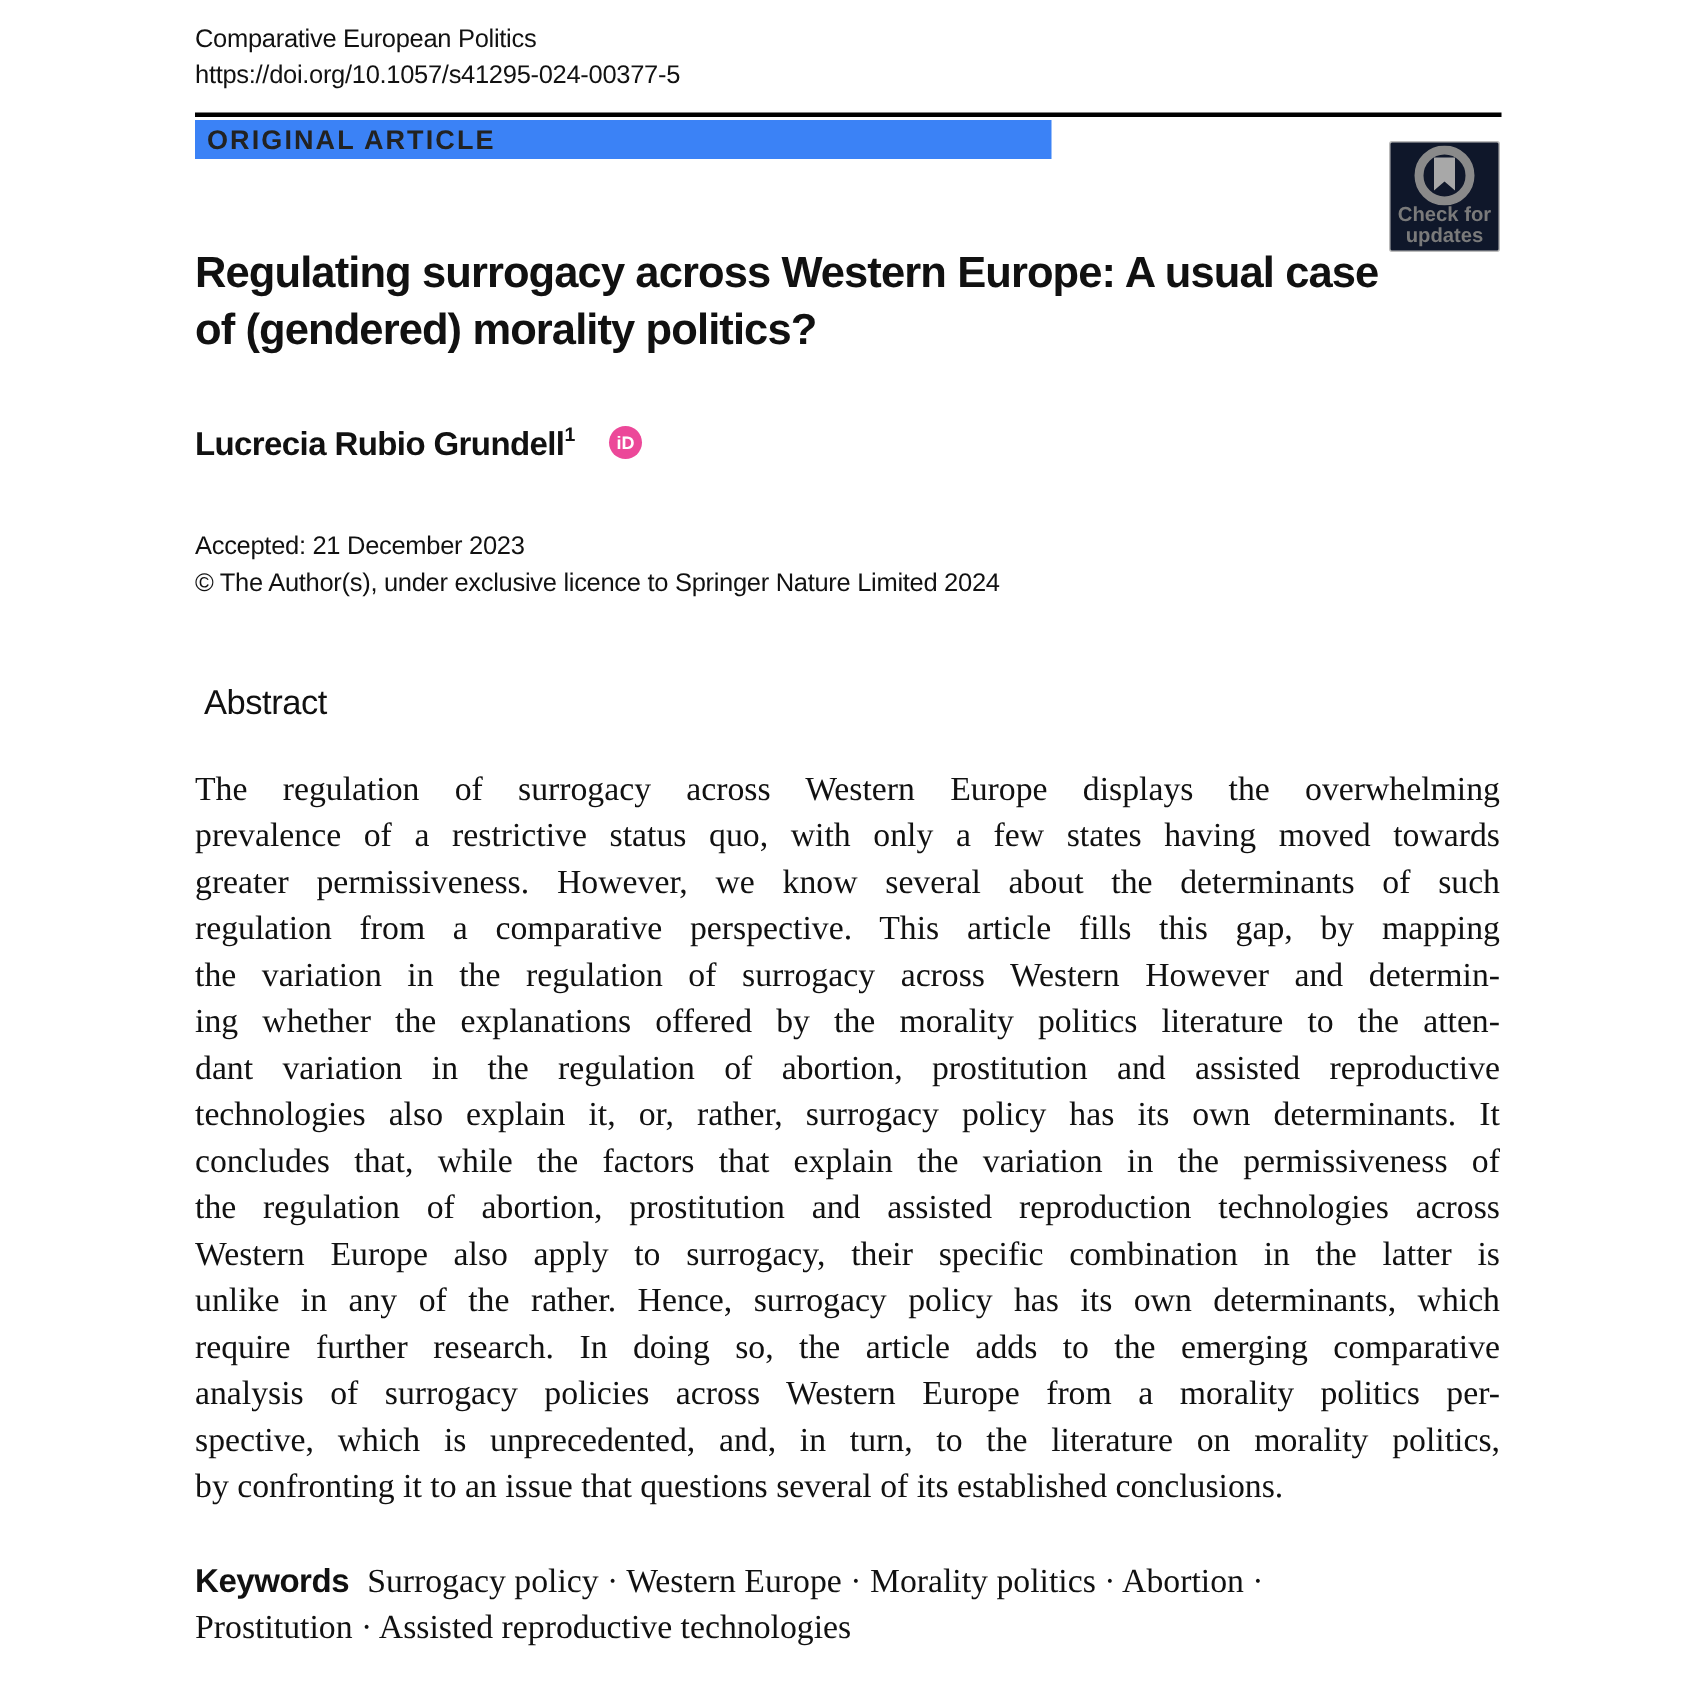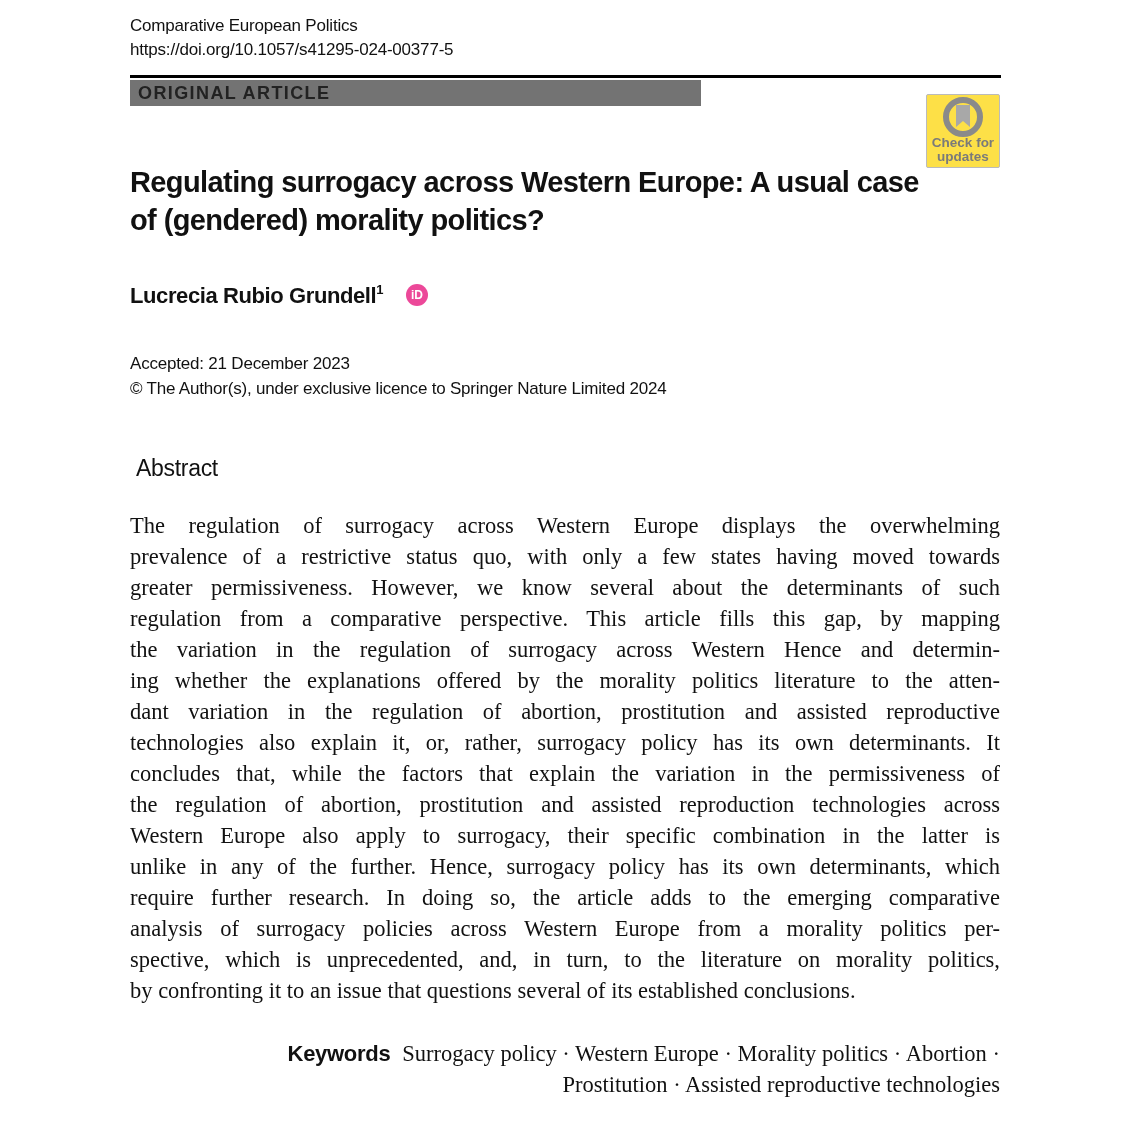--- a/index.html
+++ b/index.html
@@ -2,40 +2,40 @@
 <html><head>
 <meta charset="utf-8">
 <style>
   html, body { margin:0; padding:0; background:#ffffff; }
   body { width:1130px; height:1130px; position:relative; overflow:hidden; color:#111; }
   .sans { font-family: "Liberation Sans", "DejaVu Sans", sans-serif; }
   .serif { font-family: "Liberation Serif", "DejaVu Serif", serif; margin-top: 24px; }
 
   #journal { position:absolute; left:130px; top:14px; font-size:17px; line-height:24px; letter-spacing:-0.2px; }
   #rule { position:absolute; left:130px; top:75px; width:871px; height:3px; background:#000; }
-  #band { position:absolute; left:130px; top:80px; width:571px; height:26px; background:#737373; }
+  #band { position:absolute; left:130px; top:80px; width:571px; height:26px; background:#3b82f6; }
   #band span { position:absolute; left:8px; top:3px; font-size:18px; font-weight:bold; letter-spacing:1.4px; color:#222; }
 
-  #badge { position:absolute; left:926px; top:94px; width:72px; height:72px; border:1px solid #bbb; border-radius:2px; background:#fde047; }
+  #badge { position:absolute; left:926px; top:94px; width:72px; height:72px; border:1px solid #bbb; border-radius:2px; background:#0f172a; }
   #badge svg { position:absolute; left:15px; top:2px; }
   #badge .txt { position:absolute; left:0; top:41px; width:72px; text-align:center; font-size:13.5px; line-height:14px; font-weight:bold; color:#7a7a7a; }
 
   #title { position:absolute; left:130px; top:163px; width:790px; font-size:29px; line-height:38px; font-weight:bold; letter-spacing:-0.6px; }
   #author { position:absolute; left:130px; top:282px; font-size:22px; font-weight:bold; letter-spacing:-0.4px; }
   #author sup { font-size:13px; vertical-align:9px; }
   #orcid { position:absolute; left:406px; top:284px; width:22px; height:22px; border-radius:50%; background:#ec4899; color:#fff; font-size:12px; font-weight:bold; text-align:center; line-height:22px; }
 
   #accepted { position:absolute; left:130px; top:351px; font-size:17px; line-height:25px; letter-spacing:-0.2px; }
 
   #abs-head { position:absolute; left:136px; top:455px; font-size:23px; font-weight:normal; letter-spacing:-0.3px; }
   #abs-body { position:absolute; left:130px; top:486px; width:870px; font-size:22.5px; line-height:31px; }
   #abs-body .ln { display:block; text-align:justify; text-align-last:justify; white-space:nowrap; height:31px; }
   #abs-body .ln.last { text-align-last:left; }
 
-  #kw { position:absolute; left:130px; top:1014px; width:870px; font-size:22.5px; line-height:31px;text-align:right; }
+  #kw { position:absolute; left:130px; top:1014px; width:870px; font-size:22.5px; line-height:31px; }
   #kw .lbl { font-size:22px; font-weight:bold; margin-right:12px; letter-spacing:-0.3px; }
 </style>
 </head>
 <body>
 
 <div id="journal" class="sans">
   <div>Comparative European Politics</div>
   <div>https://doi.org/10.1057/s41295-024-00377-5</div>
 </div>
 
@@ -69,28 +69,28 @@
   <div>Accepted: 21 December 2023</div>
   <div>© The Author(s), under exclusive licence to Springer Nature Limited 2024</div>
 </div>
 
 <div id="abs-head" class="sans">Abstract</div>
 <div id="abs-body" class="serif">
   <span class="ln">The regulation of surrogacy across Western Europe displays the overwhelming</span>
   <span class="ln">prevalence of a restrictive status quo, with only a few states having moved towards</span>
   <span class="ln">greater permissiveness. However, we know several about the determinants of such</span>
   <span class="ln">regulation from a comparative perspective. This article fills this gap, by mapping</span>
-  <span class="ln">the variation in the regulation of surrogacy across Western Hence and determin-</span>
+  <span class="ln">the variation in the regulation of surrogacy across Western However and determin-</span>
   <span class="ln">ing whether the explanations offered by the morality politics literature to the atten-</span>
   <span class="ln">dant variation in the regulation of abortion, prostitution and assisted reproductive</span>
   <span class="ln">technologies also explain it, or, rather, surrogacy policy has its own determinants. It</span>
   <span class="ln">concludes that, while the factors that explain the variation in the permissiveness of</span>
   <span class="ln">the regulation of abortion, prostitution and assisted reproduction technologies across</span>
   <span class="ln">Western Europe also apply to surrogacy, their specific combination in the latter is</span>
-  <span class="ln">unlike in any of the further. Hence, surrogacy policy has its own determinants, which</span>
+  <span class="ln">unlike in any of the rather. Hence, surrogacy policy has its own determinants, which</span>
   <span class="ln">require further research. In doing so, the article adds to the emerging comparative</span>
   <span class="ln">analysis of surrogacy policies across Western Europe from a morality politics per-</span>
   <span class="ln">spective, which is unprecedented, and, in turn, to the literature on morality politics,</span>
   <span class="ln last">by confronting it to an issue that questions several of its established conclusions.</span>
 </div>
 
 <div id="kw" class="serif">
   <div><span class="lbl sans">Keywords</span><span>Surrogacy policy · Western Europe · Morality politics · Abortion ·</span></div>
   <div>Prostitution · Assisted reproductive technologies</div>
 </div>

